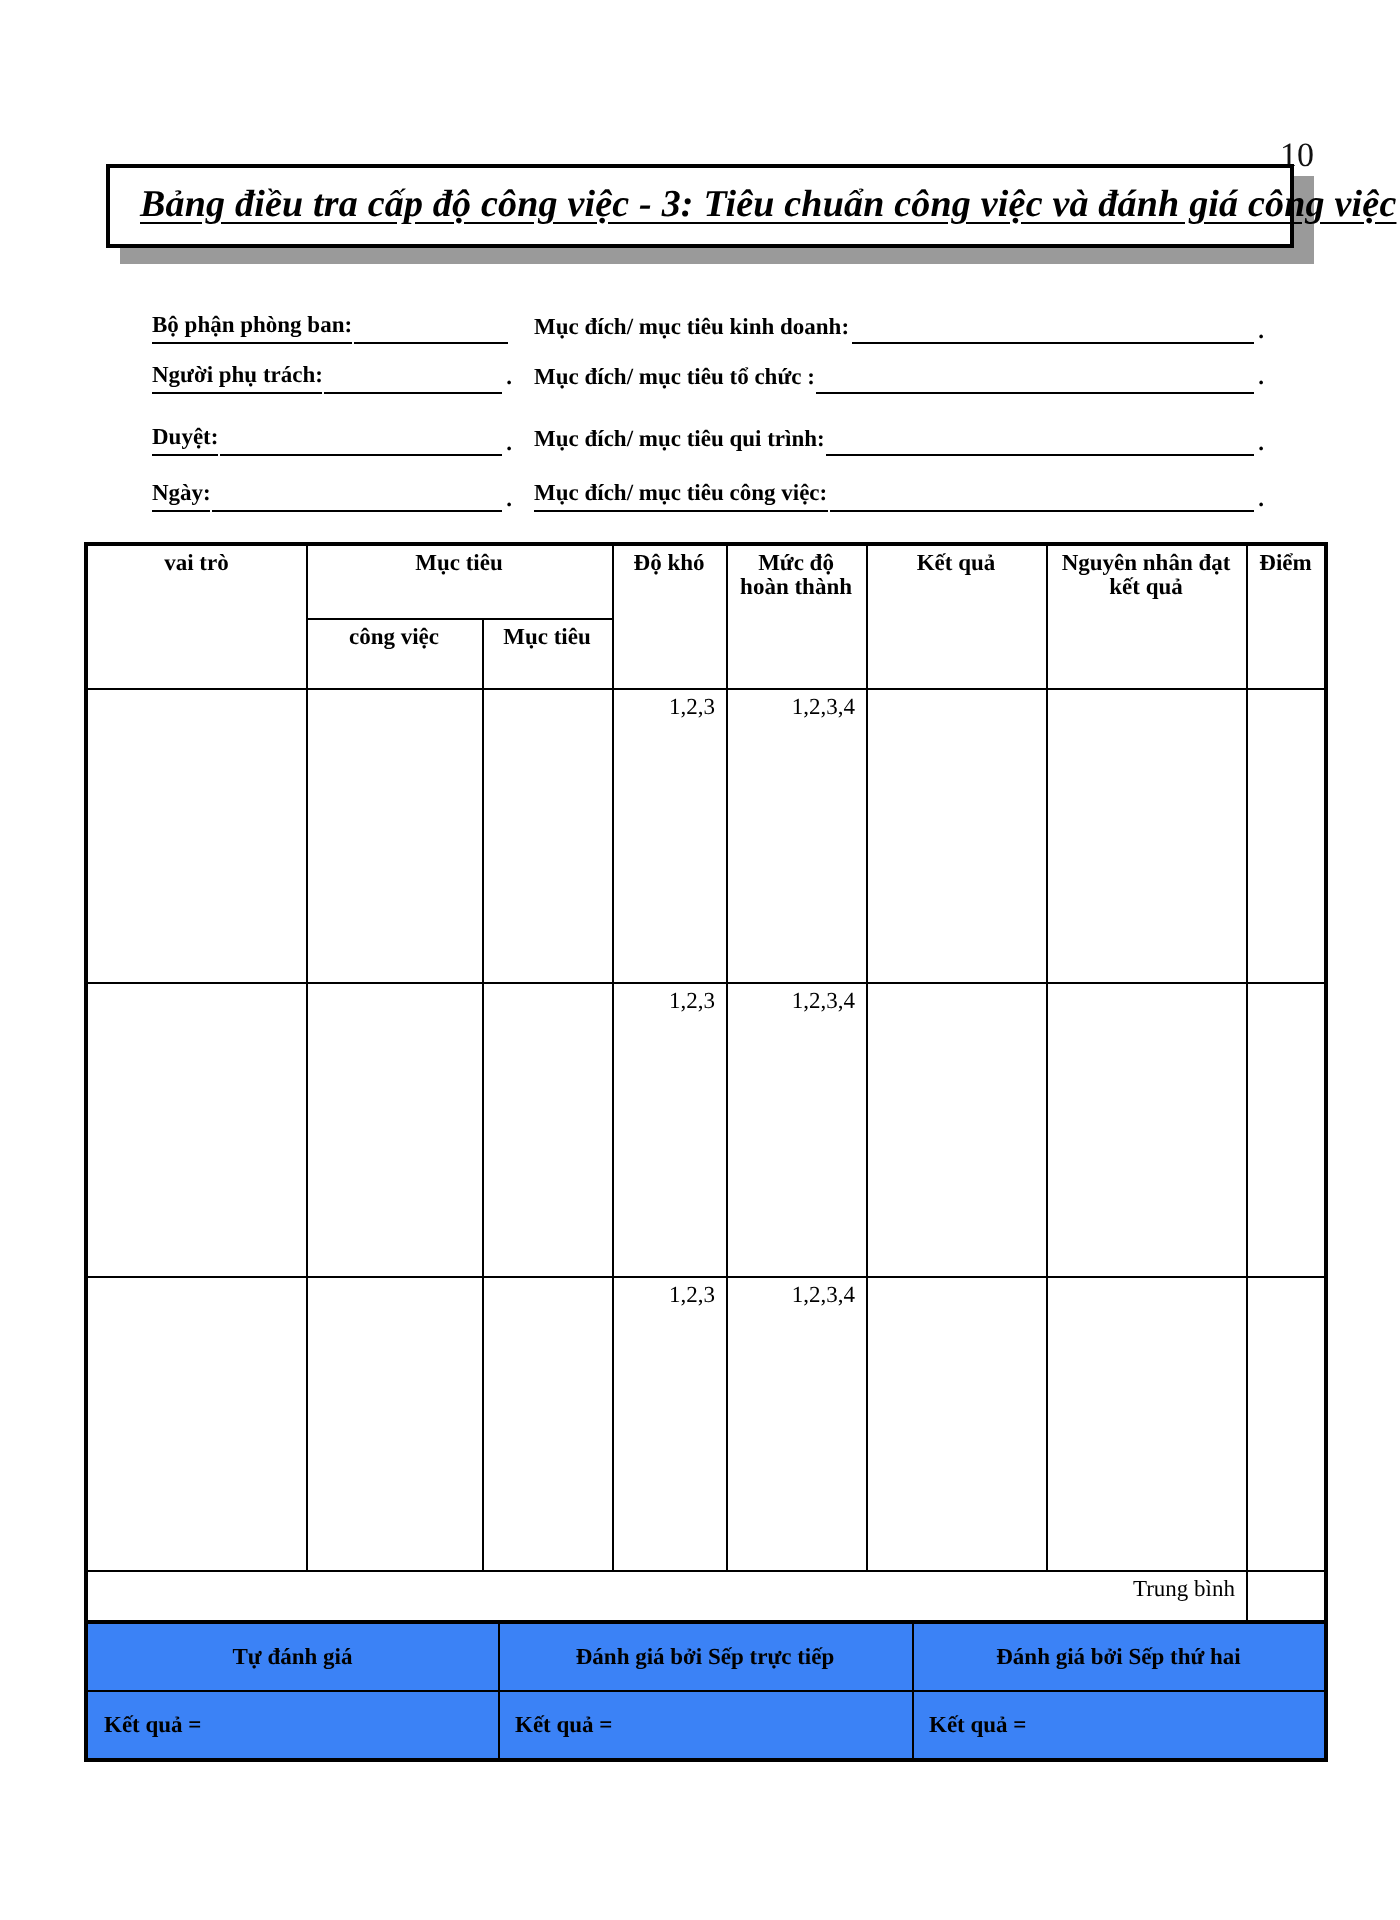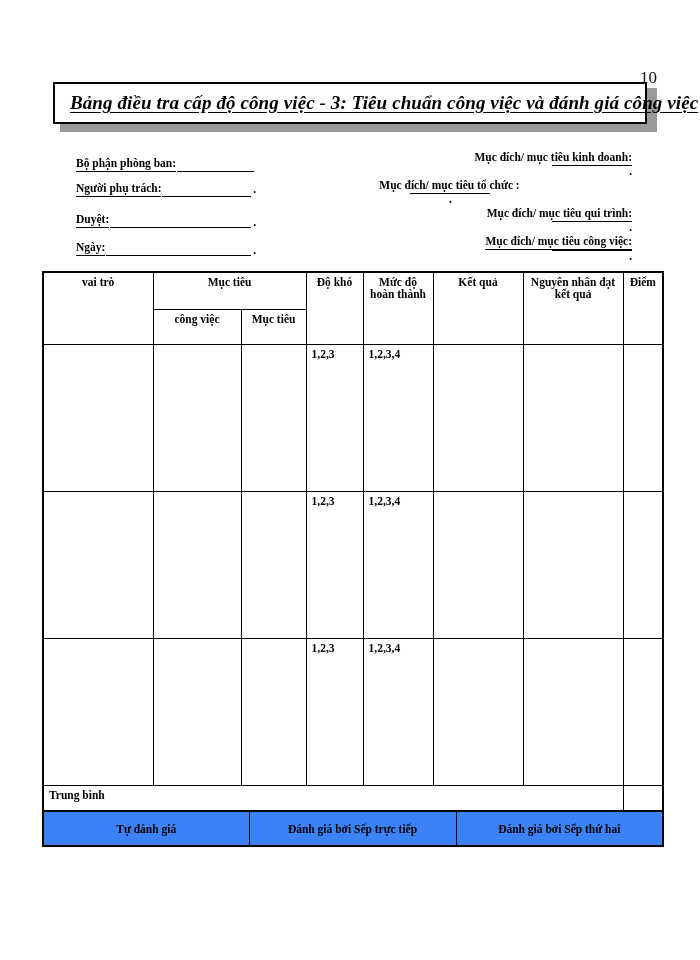--- a/index.html
+++ b/index.html
@@ -79,21 +79,21 @@
     width: 700px;
     height: 110px;
   }
   .meta-row {
     position: absolute;
     height: 22px;
     display: flex;
     align-items: flex-end;
   }
   .meta-left  { left: 76px;  width: 180px; }
-  .meta-right { left: 267px; width: 365px; flex-direction: column; }
+  .meta-right { left: 267px; width: 365px; }
 
   .mrow0 { top: 0px; }
   .mrow1 { top: 28px; align-items: center; }
   .mrow2 { top: 56px; }
   .mrow3 { top: 84px; }
 
   .meta-label {
     font-size: 11.5px;
     font-weight: bold;
     font-family: "Liberation Serif", serif;
@@ -132,25 +132,25 @@
   }
   table.grid {
     border-collapse: collapse;
     width: 620px;
     table-layout: fixed;
     padding-left: 32px;
   }
   table.grid td, table.grid th {
     border: 1.2px solid #000000;
     font-size: 11.5px;
-    font-weight: bold;
+    font-weight: normal;
     font-family: "Liberation Serif", serif;
     padding: 3px 5px;
     vertical-align: top;
-    text-align: left;
+    text-align: right;
     background: #ffffff;
   }
   table.grid th {
     text-align: center;
     font-weight: bold;
   }
   th.hdr-left { text-align: left; }
 
   .h-role     { width: 110px; }
   .h-cv       { width: 88px;  }
@@ -355,17 +355,22 @@
         <col class="ev-c1">
           <col class="ev-c2">
           <col class="ev-c3">
       </colgroup>
       <tbody>
         <tr>
           <td class="eval-head">Tự đánh giá</td>
           <td class="eval-head">Đánh giá bởi Sếp trực tiếp</td>
           <td class="eval-head">Đánh giá bởi Sếp thứ hai</td>
         </tr>
+        <tr>
+          <td class="eval-body">Kết quả =</td>
+          <td class="eval-body">Kết quả =</td>
+          <td class="eval-body">Kết quả =</td>
+        </tr>
       </tbody>
     </table>
   </div>
 
 </div>
 
 </body></html>

